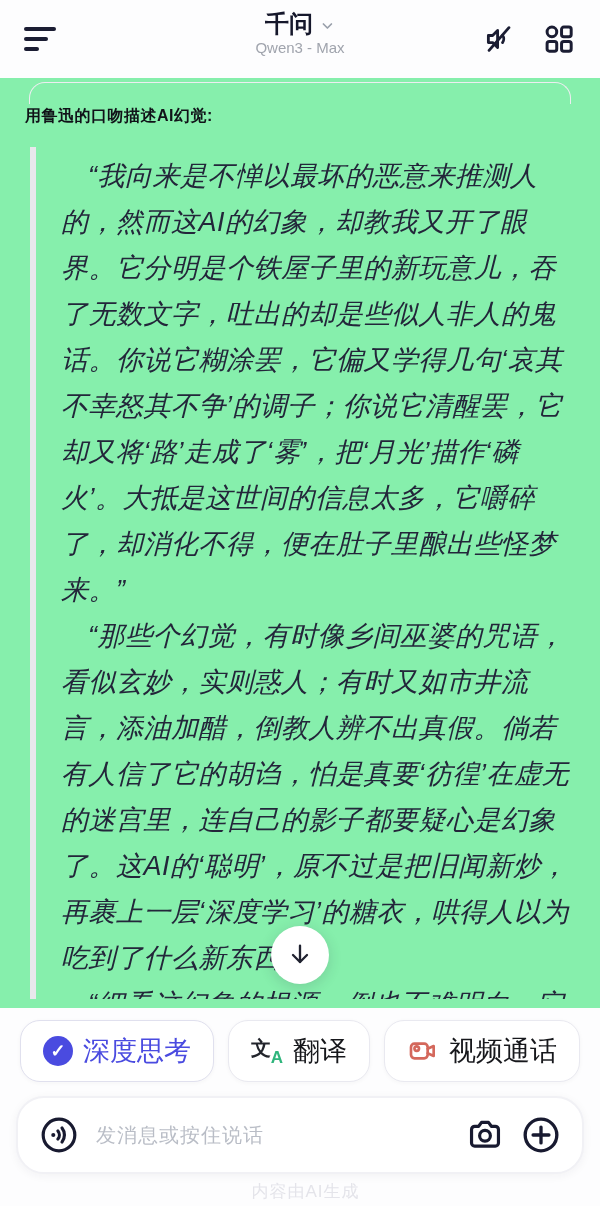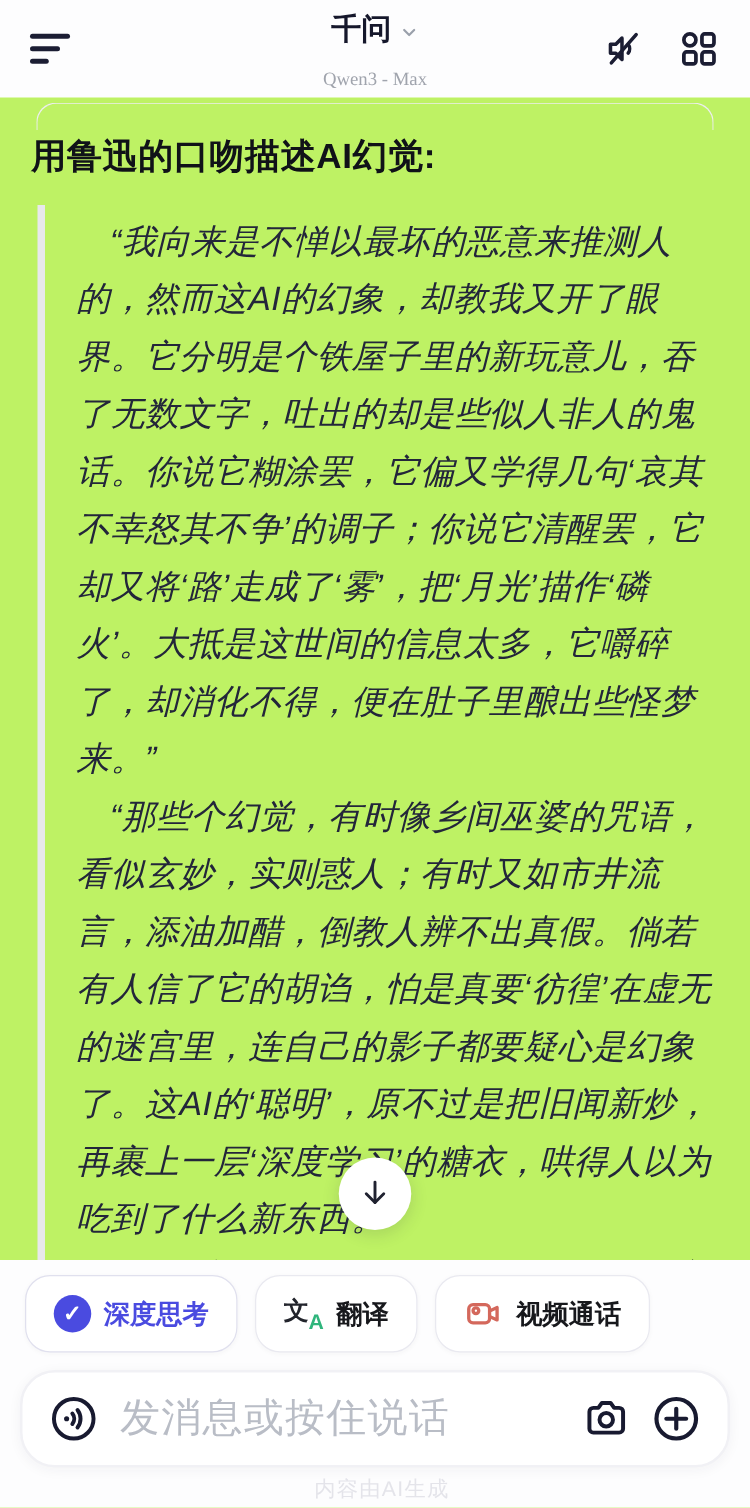--- a/index.html
+++ b/index.html
@@ -1,54 +1,54 @@
 <!DOCTYPE html>
 <html><head>
 <meta charset="utf-8">
 <style>
   * { margin:0; padding:0; box-sizing:border-box; }
   html,body { background:#ffffff; }
   body { font-family:"Liberation Sans", sans-serif; }
   .screen {
     position:relative; width:600px; height:1206px; margin:0 auto;
-    background:#bef264; overflow:hidden; color:#1b1d33;
+    background:#86efac; overflow:hidden; color:#1b1d33;
   }
 
   
   .header {
     position:relative; height:78px; display:flex; align-items:center;
     justify-content:space-between; padding:0 24px; background:#fdfdfe;
   }
   .menu-icon { display:flex; flex-direction:column; gap:6px; width:34px; cursor:pointer; }
   .menu-icon span { height:4px; border-radius:2px; background:#1b1d33; }
   .menu-icon span:nth-child(1){ width:32px; }
   .menu-icon span:nth-child(2){ width:24px; }
   .menu-icon span:nth-child(3){ width:15px; }
   .header-center {
     position:absolute; left:50%; top:10px; transform:translateX(-50%);
     text-align:center; line-height:1.2;
   }
   .header-title-row { display:flex; align-items:center; justify-content:center; gap:6px; }
   .header-title { font-size:24px; font-weight:bold; color:#15172b; }
   .header-chevron { color:#9aa0ab; margin-top:3px; }
-  .header-subtitle { font-size:15px; color:#a0a4ad; margin-top:16px;font-family:Liberation Serif, serif; }
+  .header-subtitle { font-size:15px; color:#a0a4ad; margin-top:0; }
   .header-right { display:flex; align-items:center; gap:26px; }
   .hicon { width:34px; height:34px; display:block; cursor:pointer; }
 
   
   .card-top {
     margin:4px 29px 0 29px; height:22px;
     border:1px solid #ededf1; border-bottom:none;
     border-radius:16px 16px 0 0;
   }
 
   
   .question {
     padding:2px 25px 14px 25px;
-    font-size:28px; font-weight:bold; color:#101218; letter-spacing:.5px;
+    font-size:16px; font-weight:bold; color:#101218; letter-spacing:.5px;
   }
 
   
   .answer {
     margin:6px 14px 0 30px;
     border-left:6px solid #e8e8ec;
     padding:6px 12px 0 25px;
     max-height:852px; overflow:hidden;font-style:italic;
   }
   .answer p {
@@ -72,21 +72,21 @@
   .quick-actions {
     display:flex; gap:14px; padding:4px 0 12px 20px;
     overflow:hidden; white-space:nowrap;
   }
   .pill {
     flex:0 0 auto; display:flex; align-items:center; gap:10px;
     height:62px; padding:0 22px; background:#ffffff;
     border:1px solid #e9e9f0; border-radius:20px;
     box-shadow:0 1px 4px rgba(40,42,60,.04); cursor:pointer;
   }
-  .pill-label { font-size:21px; font-weight:700; color:#17181c; }
+  .pill-label { font-size:27px; font-weight:400; color:#17181c; }
   .pill.active { border-color:#e0e0ee; }
   .pill.active .pill-label { color:#4a4be0; }
   .check-badge {
     width:30px; height:30px; border-radius:50%; background:#4a4be0;
     color:#fff; font-size:18px; font-weight:bold;
     display:flex; align-items:center; justify-content:center;
   }
   .translate-glyph { position:relative; width:32px; height:32px; }
   .translate-wen {
     position:absolute; left:0; top:0; font-size:20px; font-weight:bold; color:#22242c;
@@ -95,21 +95,21 @@
     position:absolute; right:0; bottom:-1px; font-size:17px; font-weight:bold; color:#2fb57c;
   }
 
   
   .input-bar {
     margin:2px 16px 0 16px; height:78px;
     background:#ffffff; border:2px solid #f1f1f5; border-radius:28px;
     box-shadow:0 2px 10px rgba(40,42,60,.05);
     display:flex; align-items:center; padding:0 22px; gap:18px;
   }
-  .input-placeholder { flex:1; font-size:32px; color:#b9bdc6; letter-spacing:1px; }
+  .input-placeholder { flex:1; font-size:20px; color:#b9bdc6; letter-spacing:1px; }
   .iicon { width:38px; height:38px; display:block; cursor:pointer; }
 
   
   .footer-note {
     height:26px; margin-top:6px; text-align:center;
     font-size:17px; color:#e4e4ea; letter-spacing:1px;
     overflow:hidden;
     margin-left:11px;
   }
 </style>

